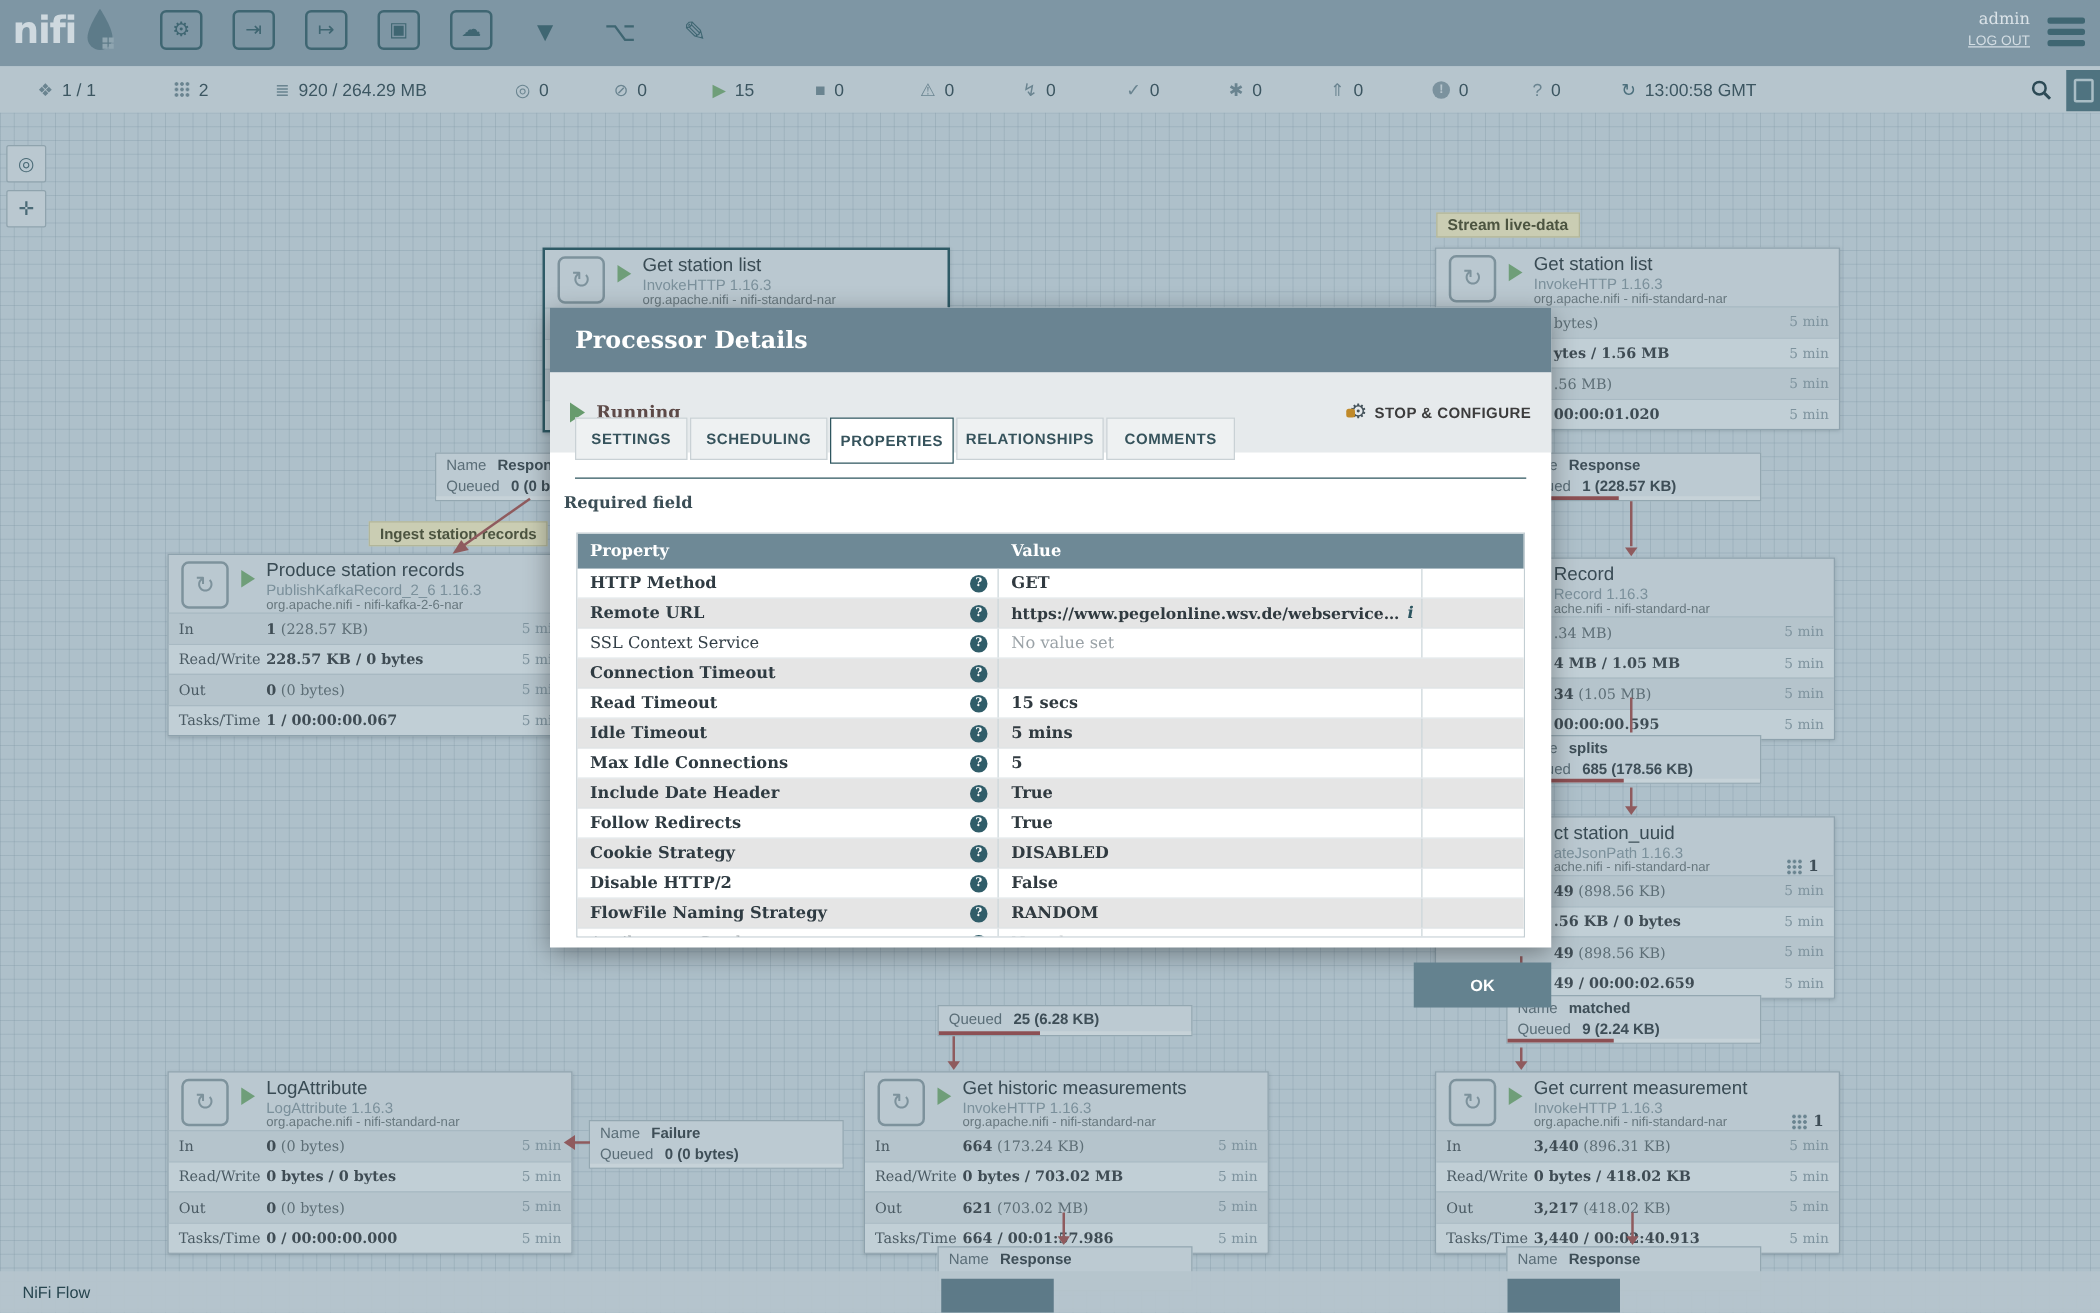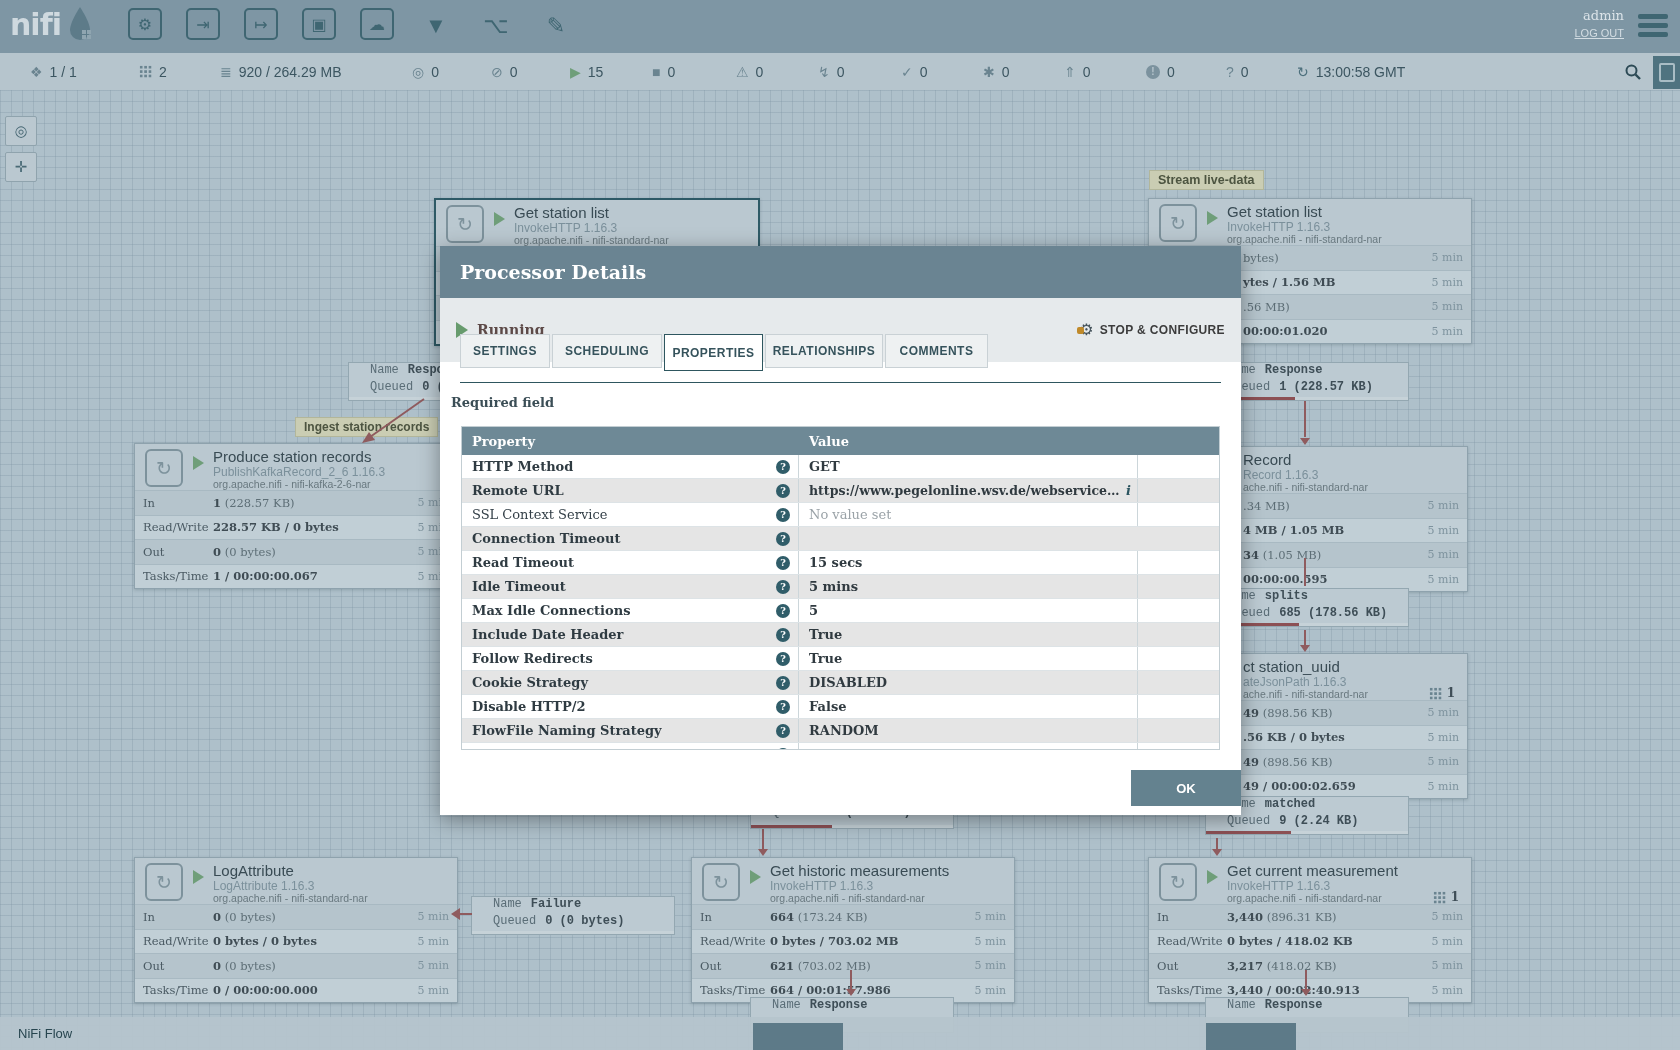--- a/index.html
+++ b/index.html
@@ -50,40 +50,40 @@
   .srow:nth-child(odd){background:#c1cfd6}
   .srow:nth-child(even){background:#b5c4cc}
   .sk{color:#4a5a63;width:70px;flex:none}
   .sv{flex:1;color:#5d6e76;white-space:nowrap;overflow:hidden}
   .sv b{color:#3f4c54}
   .st{color:#7e939e;font-size:11px;flex:none}
   .frag .sv{padding-left:86px}
   .fraghead .pname,.fraghead .ptype,.fraghead .pnar{left:94px}
   
   .clabel{position:absolute;background:#bccad2;border:1px solid #93a7b1;font-size:12px;cursor:pointer}
-  .lrow{display:flex;height:17px;padding:0 21px;font-family:Liberation Mono, monospace;white-space:nowrap}
+  .lrow{display:flex;align-items:center;height:17px;padding:0 8px;font-family:Liberation Sans, sans-serif;white-space:nowrap}
   .lrow .k{color:#5a6d77;margin-right:9px}
   .lrow .v{color:#3e4e57;font-weight:bold}
   .lbar{height:3px;background:#c6d2d8;position:relative}
   .lbar i{position:absolute;left:0;top:0;bottom:0;background:#8c5054}
   
   .klabel{position:absolute;background:#cacdb3;border:1px solid #b2b69a;color:#4c5440;font-weight:bold;font-size:12.5px;
     padding:2px 8px;white-space:nowrap;cursor:pointer}
   
   .varr{position:absolute;width:2px;background:#8f5b5e}
   .harr{position:absolute;height:2px;background:#8f5b5e}
   .ahd{position:absolute;width:0;height:0;border-left:5px solid transparent;border-right:5px solid transparent;border-top:7px solid #8f5b5e}
   .ahl{position:absolute;width:0;height:0;border-top:6px solid transparent;border-bottom:6px solid transparent;border-right:9px solid #8f5b5e}
   .remnant{position:absolute;width:90px;height:27px;background:#5d7a88;z-index:41}
   
   #bottombar{position:absolute;left:0;top:1017px;width:1680px;height:33px;background:rgba(181,196,204,.95);z-index:40;
     display:flex;align-items:center;padding-left:18px;box-sizing:border-box}
   #breadcrumb{font-size:13px;color:#27454f}
   
-  #dialog{position:absolute;left:440px;top:246px;width:801px;height:569px;background:#fff;z-index:50;box-shadow:0 5px 20px rgba(0,0,0,.38)}
+  #dialog{position:absolute;left:440px;top:246px;width:801px;height:512px;background:#fff;z-index:50;box-shadow:0 5px 20px rgba(0,0,0,.38)}
   #dlg-head{height:52px;background:#6a8492;display:flex;align-items:center;padding-left:20px}
   #dlg-title{font:bold 19px "DejaVu Serif",serif;color:#fff}
   #dlg-status{height:40px;background:#e6eaec;display:flex;align-items:center;padding:12px 16px}
   #run-tri{width:0;height:0;border-left:12px solid #679b6d;border-top:8px solid transparent;border-bottom:8px solid transparent}
   #run-text{font:bold 14px "DejaVu Serif",serif;color:#5d4a48;margin-left:9px}
   #stopcfg{margin-left:auto;display:flex;align-items:center;gap:6px;cursor:pointer}
   #stopcfg .gear{position:relative;font-size:16px;color:#45535b;line-height:1}
   #stopcfg .gear::before{content:"";position:absolute;left:-2px;top:5px;width:7px;height:7px;background:#c08a2a;border-radius:2px}
   #stopcfg .txt{font:bold 12px "Liberation Sans",sans-serif;color:#3c3c3c;letter-spacing:.03em}
   .tab{position:absolute;top:88px;height:34px;background:#eef1f2;border:1px solid #c9d1d5;box-sizing:border-box;

